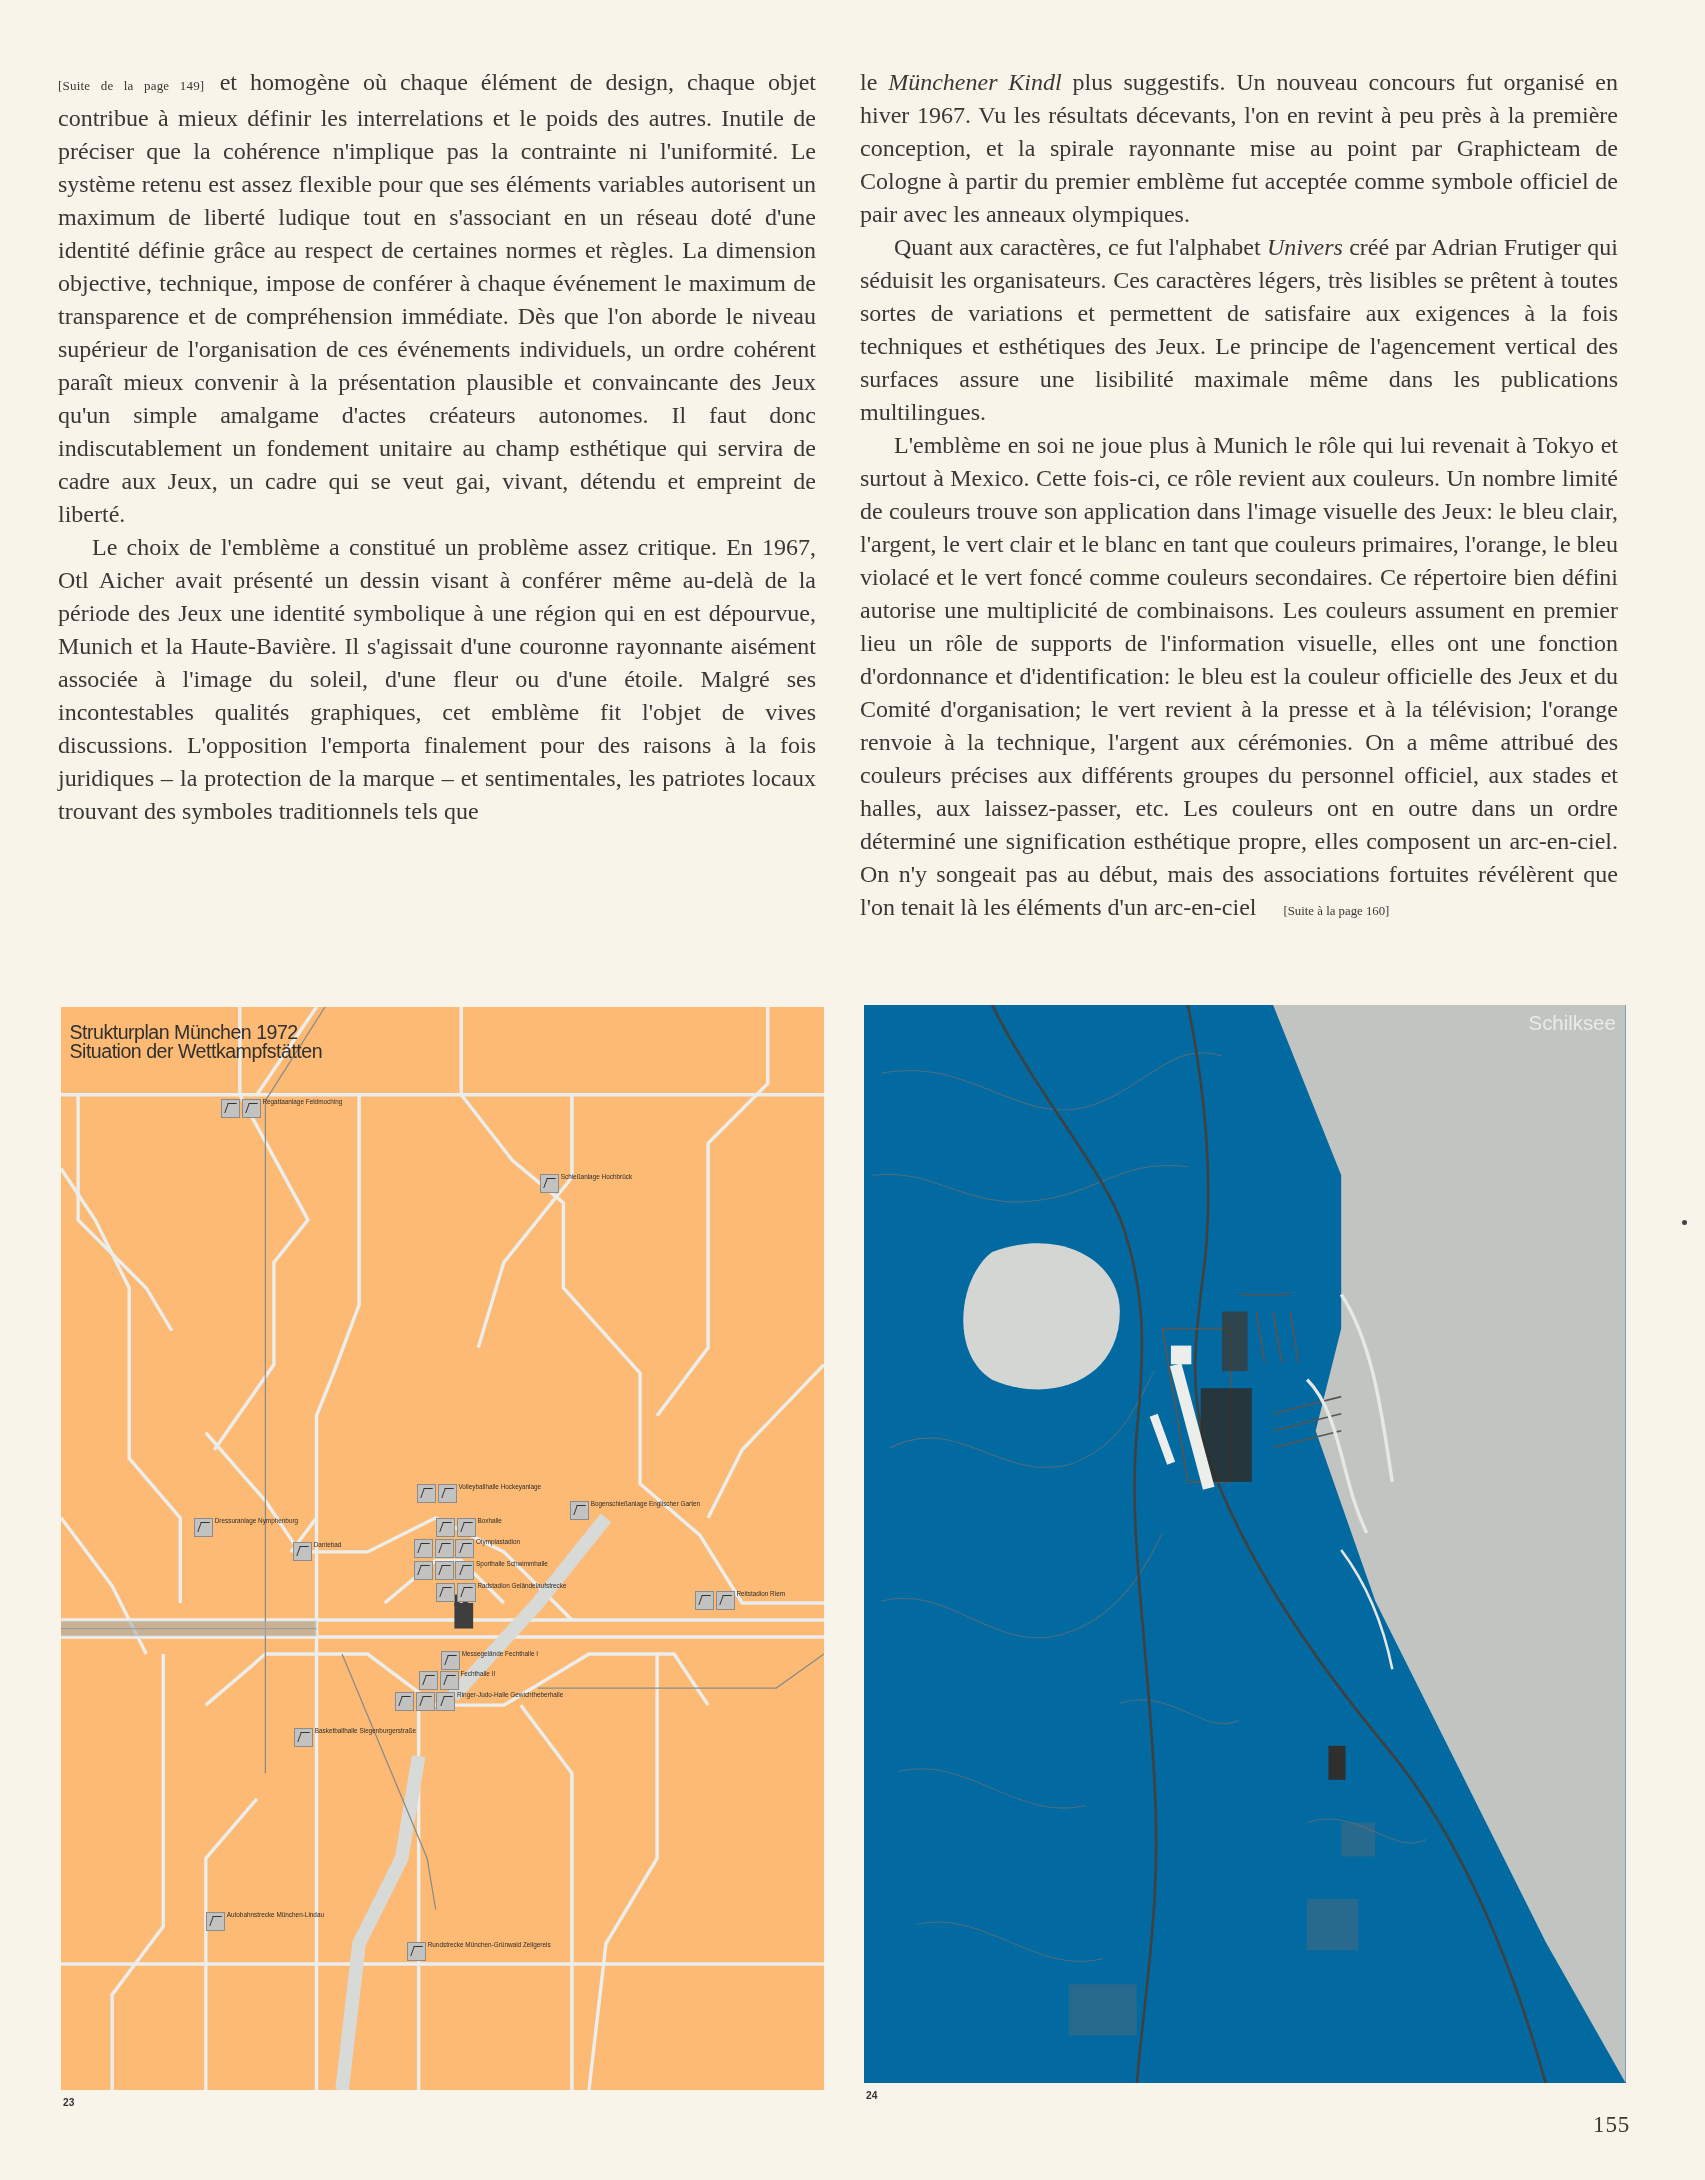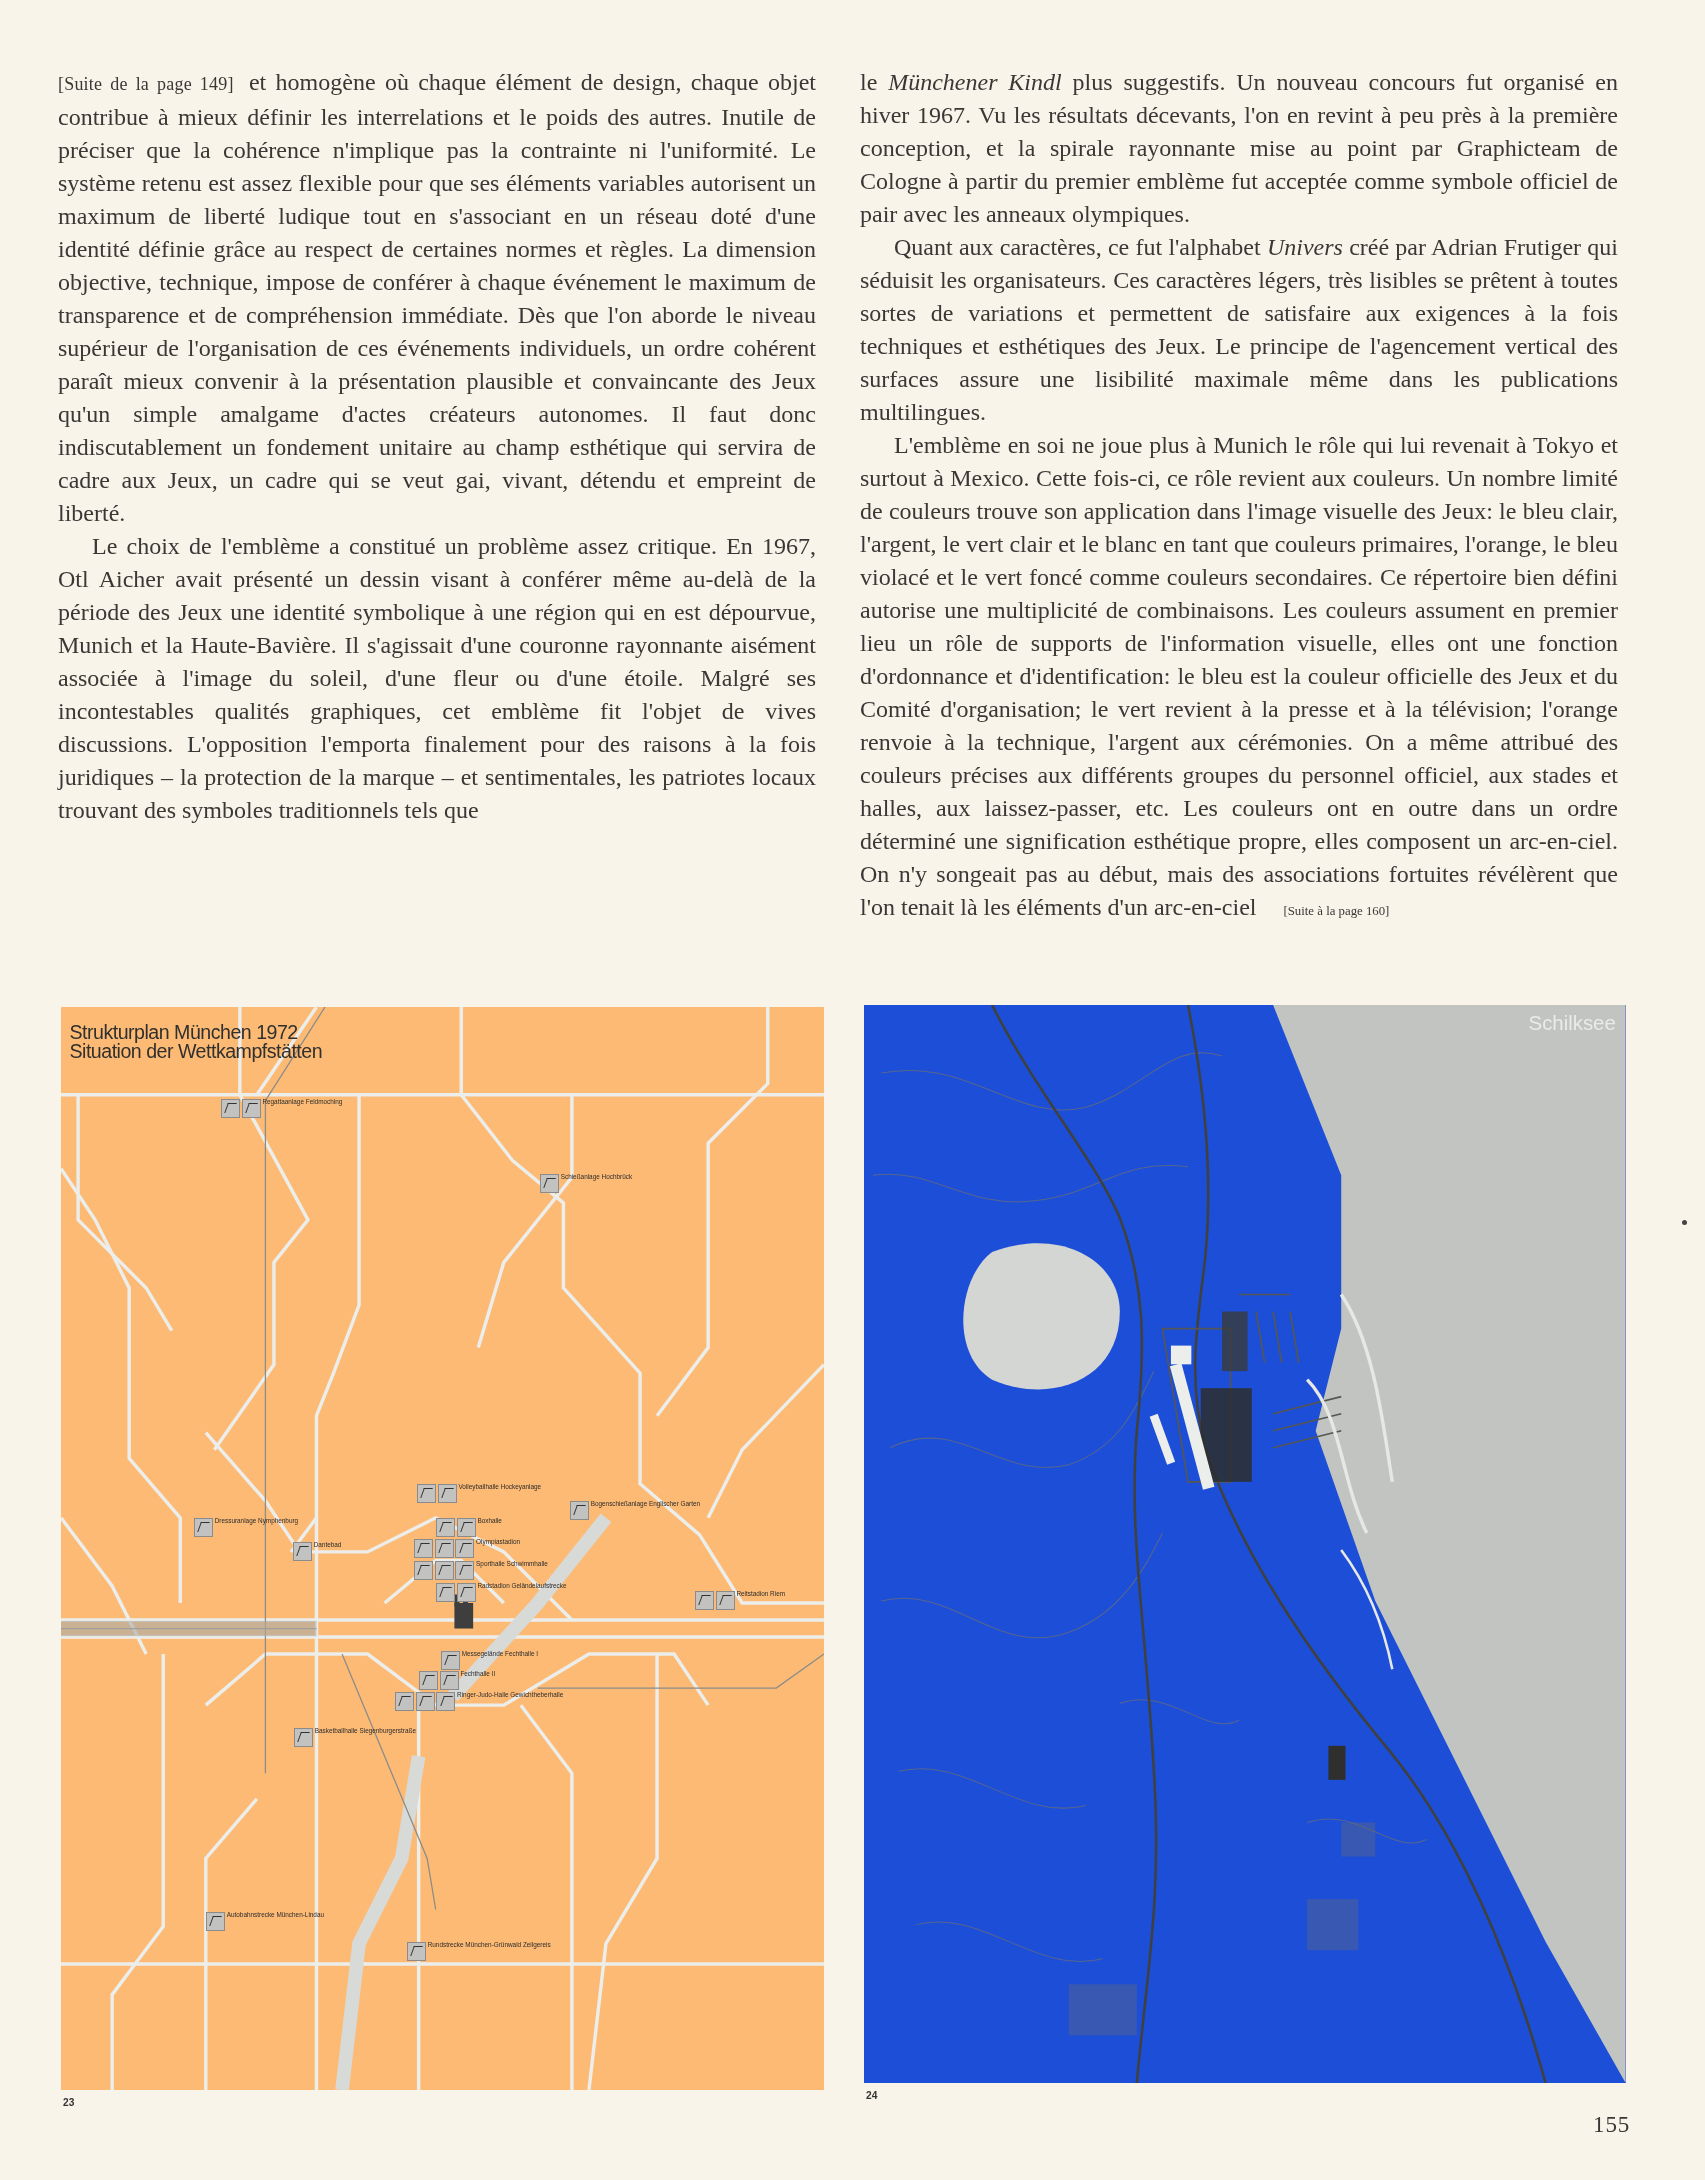--- a/index.html
+++ b/index.html
@@ -11,32 +11,32 @@
   }
   .col {
     position:absolute; top:66px; width:758px;
     font-size:24px; line-height:33px;
     text-align:justify; hyphens:manual;
   }
   .col.left { left:58px; }
   .col.right { left:860px; width:758px; }
   .col p { margin:0; text-indent:0; }
   .col p.indent { text-indent:34px; }
-  .small-ref { font-size:18px; letter-spacing:0.2px; margin-right:15.3px; }
+  .small-ref { font-size:13px; letter-spacing:0.2px; margin-right:15.3px; }
   .small-ref-end { font-size:12.8px; margin-left:27px; }
   em { font-style:italic; }
 
   .fig {
     position:absolute; overflow:hidden;
   }
   .fig.map {
     left:61px; top:1007px; width:763px; height:1083px; background:#fdba74;
   }
   .fig.aerial {
-    left:864px; top:1005px; width:762px; height:1078px; background:#1d4ed8;
+    left:864px; top:1005px; width:762px; height:1078px; background:#0369a1;
   }
   .fig svg { position:absolute; left:0; top:0; }
   .map-title {
     position:absolute; left:8.5px; top:16px;
     font-family:"Liberation Sans","DejaVu Sans",sans-serif;
     font-size:19.6px; line-height:19px; color:#2f302f; letter-spacing:-0.5px;
   }
   .venue {
     position:absolute;
     font-family:"Liberation Sans","DejaVu Sans",sans-serif;

